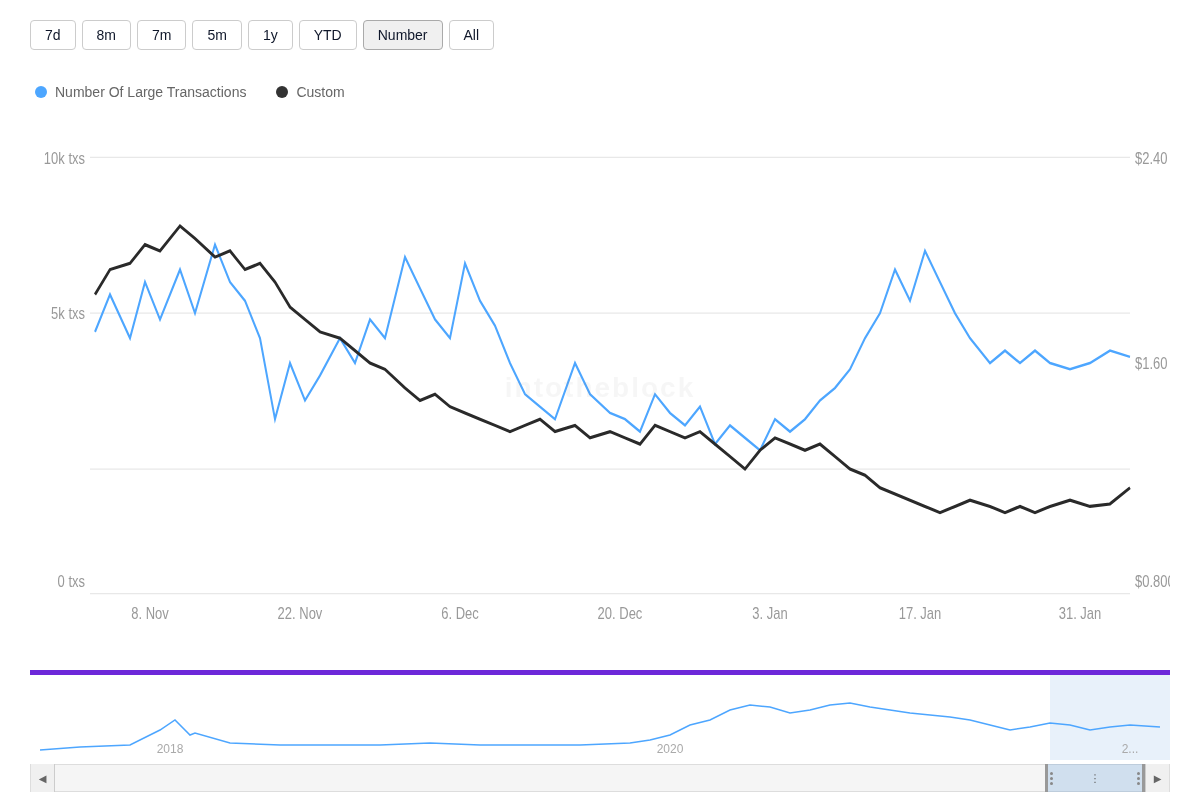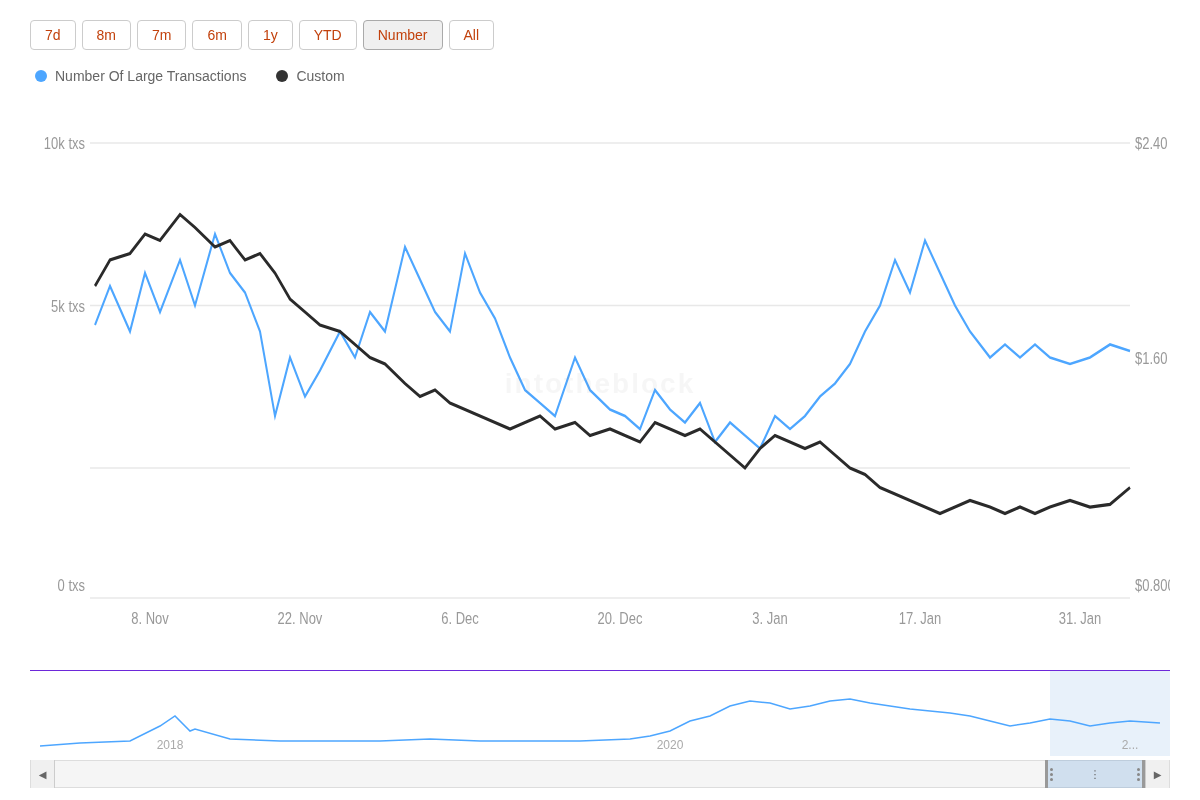--- a/index.html
+++ b/index.html
@@ -24,33 +24,34 @@
       gap: 6px;
       margin-bottom: 18px;
     }
     .time-btn {
       padding: 6px 14px;
       border: 1px solid #ccc;
       border-radius: 4px;
       background: #fff;
       cursor: pointer;
       font-size: 14px;
-      color: #c2410c;
+      color: #0f172a;
     }
     .time-btn.active {
       background: #f0f0f0;
       border-color: #aaa;
     }
     
     .legend {
       display: flex;
       align-items: center;
       gap: 30px;
       margin-bottom: 20px;
       padding-left: 5px;
+      margin-top: 16px;
     }
     .legend-item {
       display: flex;
       align-items: center;
       gap: 8px;
       font-size: 14px;
       color: #666;
     }
     .legend-dot {
       width: 12px;
@@ -73,22 +74,22 @@
       min-height: 0;
     }
     .chart-svg {
       width: 100%;
       height: 100%;
     }
     
     .navigator-area {
       height: 120px;
       position: relative;
-      border-top: 1px solid #6d28d9;
-      margin-top: 7px;
+      border-top: 5px solid #6d28d9;
+      margin-top: 14px;
     }
     .navigator-svg {
       width: 100%;
       height: 85px;
     }
     .navigator-scrollbar {
       height: 28px;
       background: #f5f5f5;
       border: 1px solid #ddd;
       display: flex;
@@ -169,21 +170,21 @@
   </style>
 </head>
 <body>
 
 <div class="container">
 
   <div class="time-buttons">
     <button class="time-btn">7d</button>
     <button class="time-btn">8m</button>
     <button class="time-btn">7m</button>
-    <button class="time-btn">6m</button>
+    <button class="time-btn">5m</button>
     <button class="time-btn">1y</button>
     <button class="time-btn">YTD</button>
     <button class="time-btn active">Number</button>
     <button class="time-btn">All</button>
   </div>
 
   <div class="legend">
     <div class="legend-item">
       <div class="legend-dot blue"></div>
       <span>Number Of Large Transactions</span>

